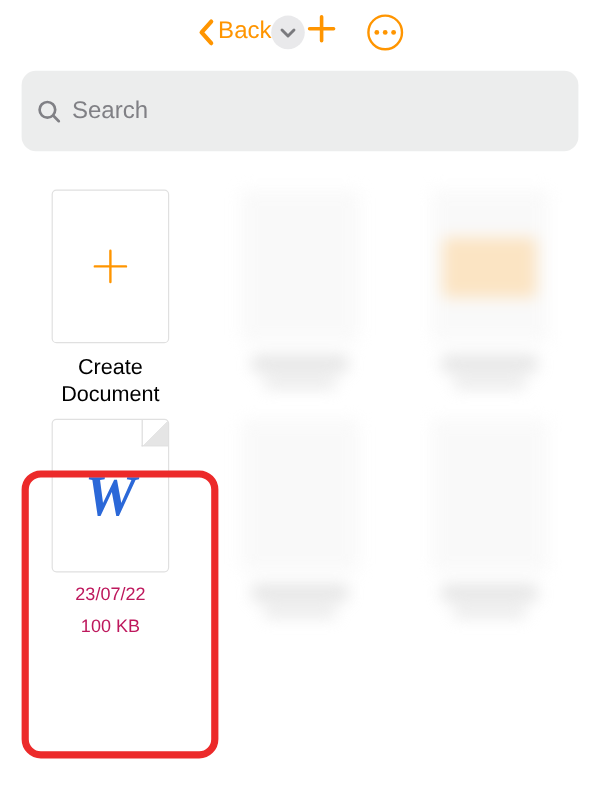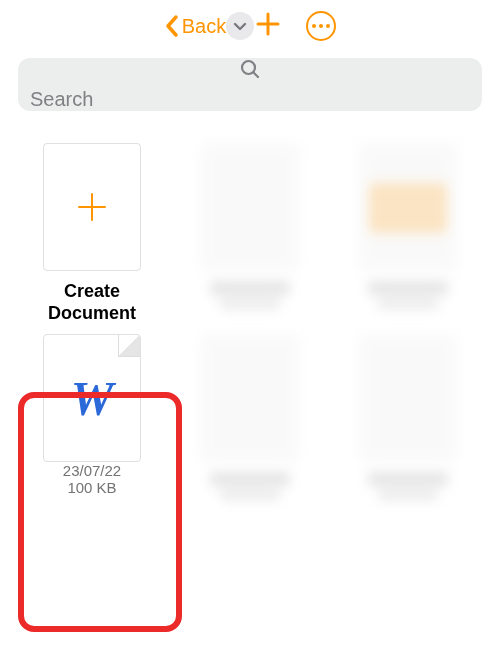--- a/index.html
+++ b/index.html
@@ -72,25 +72,24 @@
     .dots span {
       width: 4px;
       height: 4px;
       background: #ff9500;
       border-radius: 50%;
     }
     .search-bar {
       margin: 6px 18px 12px;
       background: #eceded;
       border-radius: 12px;
-      padding: 0 12px;
+      padding: 22px 12px;
       display: flex;
       align-items: center;
       gap: 8px;
-      flex-direction: column;
     }
     .search-bar svg { flex-shrink: 0; }
     .search-input {
       border: none;
       background: transparent;
       font-size: 20px;
       color: #808085;
       outline: none;
       width: 100%;
     }
@@ -137,31 +136,31 @@
     .w-letter {
       font-family: 'Georgia', serif;
       font-style: italic;
       font-weight: bold;
       font-size: 48px;
       color: #2b68d8;
     }
     .label {
       margin-top: 10px;
       font-size: 18px;
-      font-weight: 700;
+      font-weight: 400;
       color: #000;
       text-align: center;
       line-height: 1.2;
       max-width: 140px;
     }
     .meta {
       font-size: 15px;
-      color: #737373;
+      color: #be185d;
       text-align: center;
-      margin-top: 0;
+      margin-top: 10px;
     }
     .blur-item {
       filter: blur(6px);
       opacity: 0.55;
     }
     .blur-thumb {
       width: 98px;
       height: 128px;
       background: #f5f5f5;
       border-radius: 4px;

